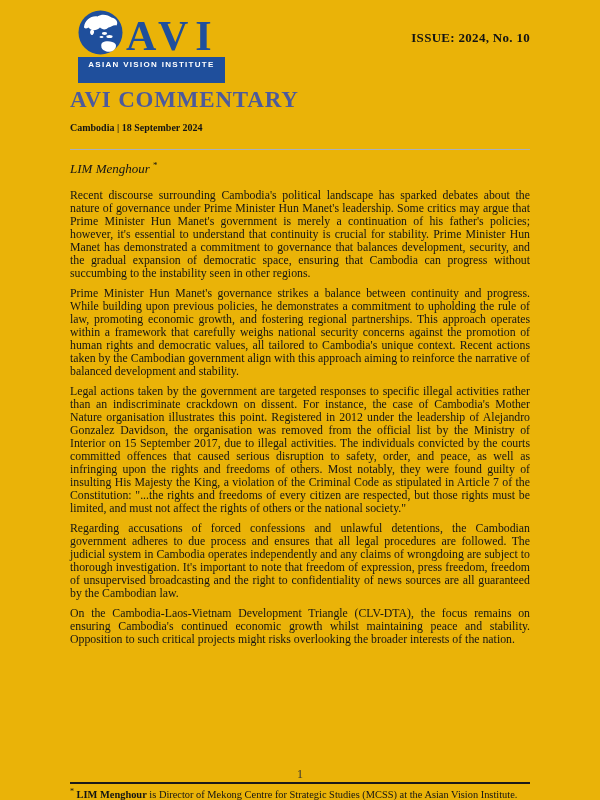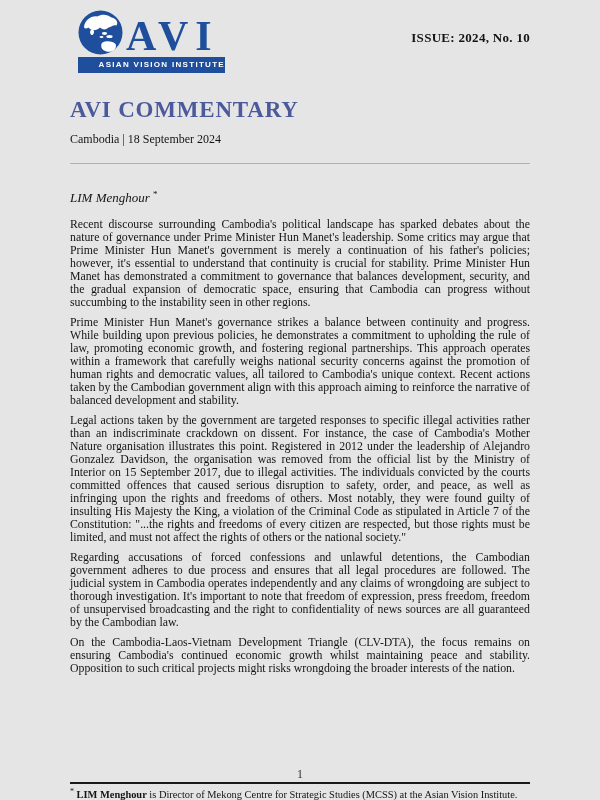--- a/index.html
+++ b/index.html
@@ -2,21 +2,21 @@
 <html><head>
 <meta charset="utf-8">
 <style>
   * { margin: 0; padding: 0; box-sizing: border-box; }
   html, body { width: 600px; background: #ffffff; }
   body { font-family: "Liberation Serif", serif; color: #141414; }
   .page {
     position: relative;
     width: 600px;
     height: 800px;
-    background: #e5e5e5;
+    background: #eab308;
     overflow: hidden;
   }
 
   
   .header {
     display: flex;
     justify-content: space-between;
     align-items: flex-start;
     padding: 10px 70px 0 78px;
   }
@@ -34,57 +34,57 @@
   }
   .logo-banner {
     margin-top: 2px;
     width: 147px;
     background: #1f4f9c;
     color: #ffffff;
     font-family: "Liberation Sans", sans-serif;
     font-weight: bold;
     font-size: 8px;
     letter-spacing: 1.3px;
-    text-align: right;
-    padding: 3px 0 4px 0;
+    text-align: center;
+    padding: 3px 0 14px 0;
     white-space: nowrap;
   }
   .issue-label {
     font-weight: bold;
     font-size: 13px;
     margin-top: 20px;
     letter-spacing: 0.3px;
     white-space: nowrap;
   }
 
   
-  .masthead { padding: 0 70px; margin-top: 24px; }
+  .masthead { padding: 0 70px; margin-top: 4px; }
   .commentary-title {
     color: #4c5a9c;
     font-size: 23px;
     font-weight: bold;
     letter-spacing: 0.8px;
   }
-  .dateline { font-weight: normal; font-size: 12px; margin-top: 9px; }
+  .dateline { font-weight: bold; font-size: 10px; margin-top: 9px; }
   .thin-rule {
     border: none;
     border-top: 1px solid #aab0bd;
     margin: 16px 70px 0 70px;
   }
 
   
   .article { padding: 0 70px; }
   .article-title {
     font-size: 15px;
     font-weight: bold;
     line-height: 1.45;
     letter-spacing: 0.2px;
     margin-top: 14px;
   }
-  .author-line { font-style: italic; font-size: 13px; margin-top: 25px; }
+  .author-line { font-style: italic; font-size: 13px; margin-top: 10px; }
   .author-line sup { font-size: 9px; font-style: normal; }
   .body-text { margin-top: 12px; }
   .body-text p {
     font-size: 11.8px;
     line-height: 13px;
     text-align: justify;
     margin-bottom: 7px;
   }
 
   
@@ -137,21 +137,21 @@
   <hr class="thin-rule">
 
   <div class="article">
     <div class="author-line"><span>LIM Menghour</span>&nbsp;<sup>*</sup></div>
 
     <div class="body-text">
       <p>Recent discourse surrounding Cambodia's political landscape has sparked debates about the nature of governance under Prime Minister Hun Manet's leadership. Some critics may argue that Prime Minister Hun Manet's government is merely a continuation of his father's policies; however, it's essential to understand that continuity is crucial for stability. Prime Minister Hun Manet has demonstrated a commitment to governance that balances development, security, and the gradual expansion of democratic space, ensuring that Cambodia can progress without succumbing to the instability seen in other regions.</p>
       <p>Prime Minister Hun Manet's governance strikes a balance between continuity and progress. While building upon previous policies, he demonstrates a commitment to upholding the rule of law, promoting economic growth, and fostering regional partnerships. This approach operates within a framework that carefully weighs national security concerns against the promotion of human rights and democratic values, all tailored to Cambodia's unique context. Recent actions taken by the Cambodian government align with this approach aiming to reinforce the narrative of balanced development and stability.</p>
       <p>Legal actions taken by the government are targeted responses to specific illegal activities rather than an indiscriminate crackdown on dissent. For instance, the case of Cambodia's Mother Nature organisation illustrates this point. Registered in 2012 under the leadership of Alejandro Gonzalez Davidson, the organisation was removed from the official list by the Ministry of Interior on 15 September 2017, due to illegal activities. The individuals convicted by the courts committed offences that caused serious disruption to safety, order, and peace, as well as infringing upon the rights and freedoms of others. Most notably, they were found guilty of insulting His Majesty the King, a violation of the Criminal Code as stipulated in Article 7 of the Constitution: "...the rights and freedoms of every citizen are respected, but those rights must be limited, and must not affect the rights of others or the national society."</p>
       <p>Regarding accusations of forced confessions and unlawful detentions, the Cambodian government adheres to due process and ensures that all legal procedures are followed. The judicial system in Cambodia operates independently and any claims of wrongdoing are subject to thorough investigation. It's important to note that freedom of expression, press freedom, freedom of unsupervised broadcasting and the right to confidentiality of news sources are all guaranteed by the Cambodian law.</p>
-      <p>On the Cambodia-Laos-Vietnam Development Triangle (CLV-DTA), the focus remains on ensuring Cambodia's continued economic growth whilst maintaining peace and stability. Opposition to such critical projects might risks wrongdoing the broader interests of the nation.</p>
+      <p>On the Cambodia-Laos-Vietnam Development Triangle (CLV-DTA), the focus remains on ensuring Cambodia's continued economic growth whilst maintaining peace and stability. Opposition to such critical projects might risks overlooking the broader interests of the nation.</p>
     </div>
   </div>
 
   <div class="footer">
     <hr class="thick-rule">
     <div class="footnote"><sup>*</sup> <span class="fn-author">LIM Menghour</span> <span>is Director of Mekong Centre for Strategic Studies (MCSS) at the Asian Vision Institute.</span></div>
   </div>
 
   <div class="page-number">1</div>
 

